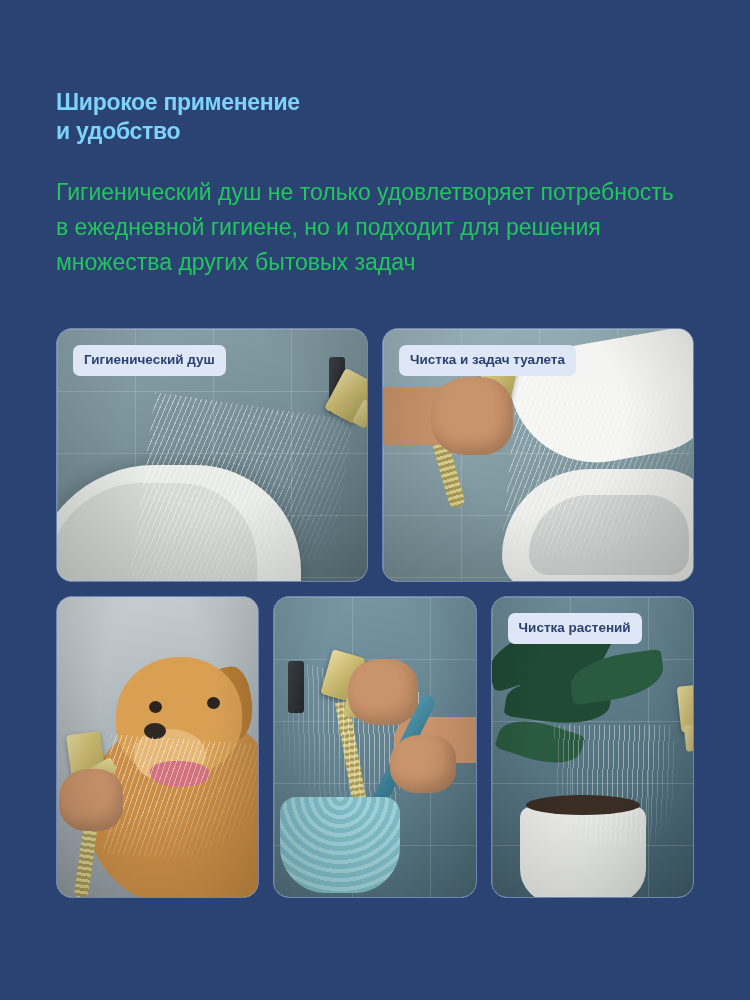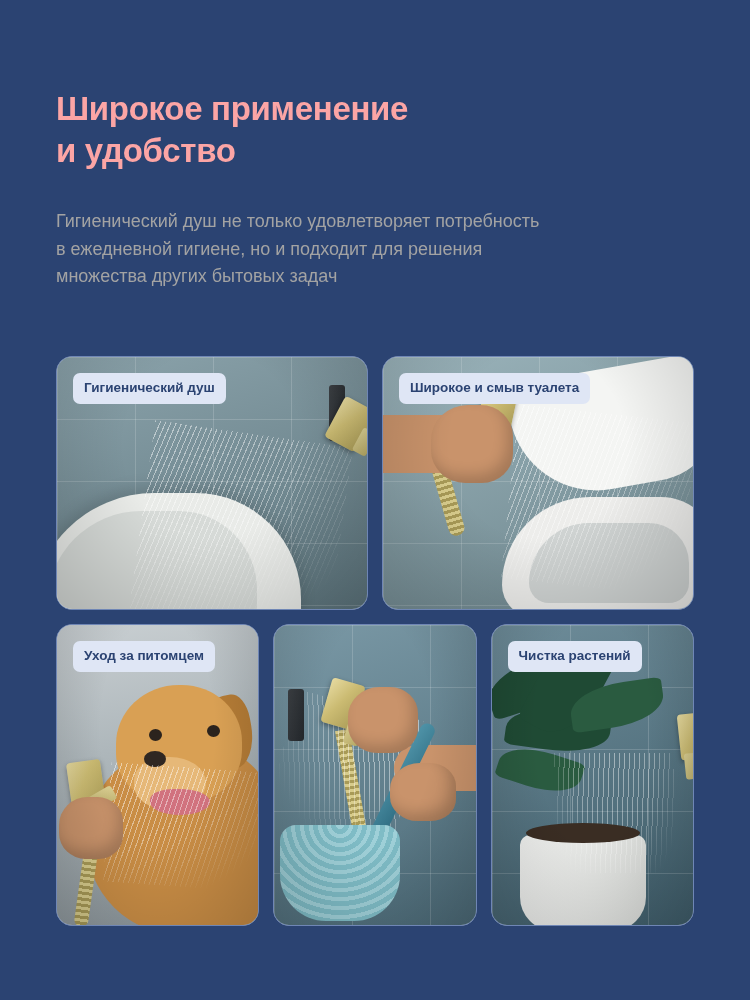--- a/index.html
+++ b/index.html
@@ -17,43 +17,43 @@
     height: 1000px;
     background: #2b4372;
     overflow: hidden;
   }
 
   
   .header {
     padding: 88px 56px 0 56px;
   }
   .title {
-    color: #fca5a5;
-    font-size: 33px;
+    color: #7dd3fc;
+    font-size: 23px;
     line-height: 1.28;
     font-weight: 700;
     letter-spacing: -0.3px;
     margin: 0;
     white-space: pre-line;
   }
   .subtitle {
-    color: #a3a3a3;
-    font-size: 18px;
+    color: #22c55e;
+    font-size: 23px;
     line-height: 1.52;
     font-weight: 400;
-    margin: 36px 0 0 0;
+    margin: 28px 0 0 0;
     white-space: pre-line;
     max-width: 650px;
   }
 
   
   .grid {
     position: absolute;
     left: 56px;
-    top: 356px;
+    top: 328px;
     width: 638px;
   }
   .row {
     display: flex;
     gap: 14px;
   }
   .row + .row {
     margin-top: 14px;
   }
   .card {
@@ -447,21 +447,21 @@
           <div class="sprayer" style="left:98px; top:26px;">
             <div class="spray-body" style="left:0; top:0; transform: rotate(12deg);"></div>
             <div class="spray-neck" style="left:10px; top:42px; transform: rotate(12deg);"></div>
           </div>
           <div class="hose" style="left:56px; top:96px; width:16px; height:84px; transform: rotate(-16deg); border-radius:0 0 40px 40px;"></div>
           <div class="water" style="left:126px; top:56px; width:180px; height:175px; transform: rotate(6deg);">
             <div class="jet"></div>
           </div>
           <div class="vignette"></div>
         </div>
-        <div class="card-label">Широкое и смыв туалета</div>
+        <div class="card-label">Чистка и задач туалета</div>
       </div>
     </div>
 
     <div class="row row-2">
 
       <div class="card">
         <div class="scene">
           <div class="c3-bg"></div>
           <div class="dog-body"></div>
           <div class="dog-ear"></div>
@@ -476,21 +476,20 @@
           <div class="sprayer" style="left:12px; top:136px;">
             <div class="spray-body" style="left:0; top:0; transform: rotate(-8deg);"></div>
             <div class="spray-neck" style="left:26px; top:24px; transform: rotate(60deg);"></div>
           </div>
           <div class="hose" style="left:22px; top:222px; width:14px; height:80px; transform: rotate(8deg);"></div>
           <div class="water" style="left:50px; top:142px; width:150px; height:120px; transform: rotate(4deg);">
             <div class="jet"></div>
           </div>
           <div class="vignette"></div>
         </div>
-        <div class="card-label">Уход за питомцем</div>
       </div>
 
       <div class="card">
         <div class="scene">
           <div class="tiles c4-wall"></div>
           <div class="c4-plate"></div>
           <div class="arm" style="right:-14px; top:120px; width:96px; height:46px; border-radius:30px 0 0 30px; background:#c9936b;"></div>
           <div class="hand" style="right:58px; top:62px; width:70px; height:66px;"></div>
           <div class="hand" style="right:20px; top:138px; width:66px; height:58px;"></div>
           <div class="sprayer" style="left:52px; top:56px;">

